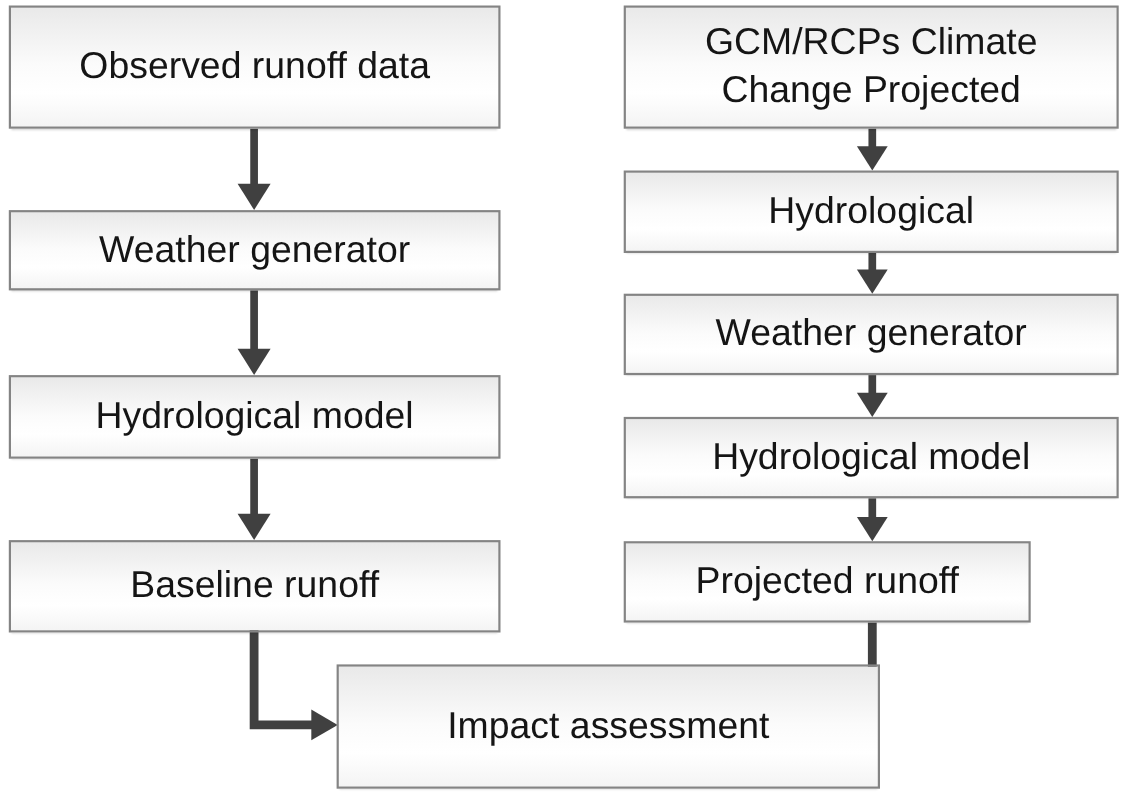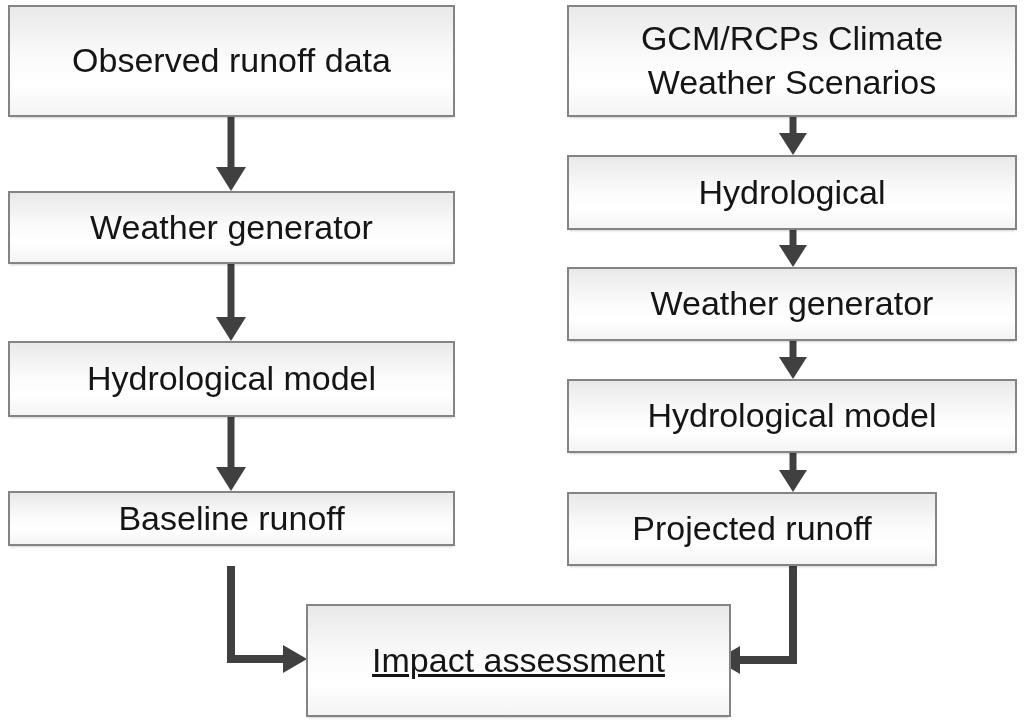--- a/index.html
+++ b/index.html
@@ -31,29 +31,29 @@
     text-align: center;
     font-size: 34px;
     line-height: 1.28;
     color: var(--text, #151515);
     padding: 0 16px;
   }
   
   #box-l1 { left: 8px;   top: 5px;   width: 447px; height: 112px; }
   #box-l2 { left: 8px;   top: 191px; width: 447px; height: 73px;  }
   #box-l3 { left: 8px;   top: 341px; width: 447px; height: 76px;  }
-  #box-l4 { left: 8px;   top: 491px; width: 447px; height: 55px;  }
+  #box-l4 { left: 8px;   top: 491px; width: 447px; height: 84px;  }
   
   #box-r1 { left: 567px; top: 5px;   width: 450px; height: 112px; }
   #box-r2 { left: 567px; top: 155px; width: 450px; height: 75px;  }
   #box-r3 { left: 567px; top: 267px; width: 450px; height: 74px;  }
   #box-r4 { left: 567px; top: 379px; width: 450px; height: 74px;  }
   #box-r5 { left: 567px; top: 492px; width: 370px; height: 74px;  }
   
-  #box-merge { left: 306px; top: 604px; width: 425px; height: 113px; text-decoration: underline; }
+  #box-merge { left: 306px; top: 604px; width: 494px; height: 113px; }
 
   svg.arrows {
     position: absolute;
     left: 0;
     top: 0;
     width: 1024px;
     height: 724px;
     color: var(--arrow, #404040);
     pointer-events: none;
   }
@@ -118,21 +118,21 @@
     <span>Weather generator</span>
   </div>
   <div class="box" id="box-l3">
     <span>Hydrological model</span>
   </div>
   <div class="box" id="box-l4">
     <span>Baseline runoff</span>
   </div>
 
   <div class="box" id="box-r1">
-    <span>GCM/RCPs Climate Weather Scenarios</span>
+    <span>GCM/RCPs Climate Change Projected</span>
   </div>
   <div class="box" id="box-r2">
     <span>Hydrological</span>
   </div>
   <div class="box" id="box-r3">
     <span>Weather generator</span>
   </div>
   <div class="box" id="box-r4">
     <span>Hydrological model</span>
   </div>

